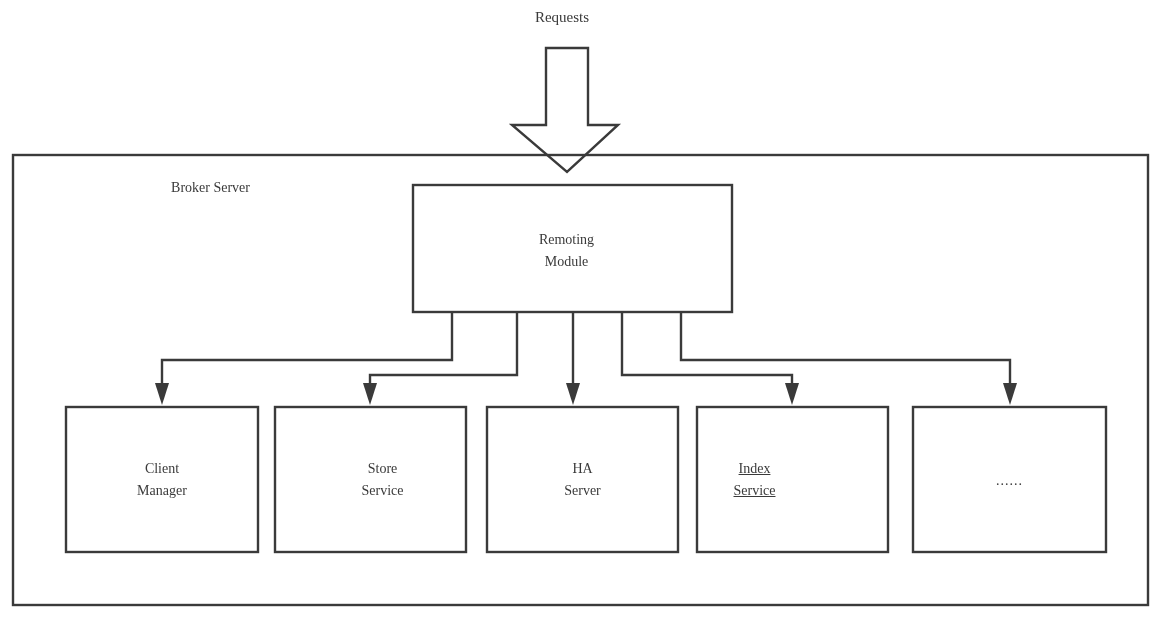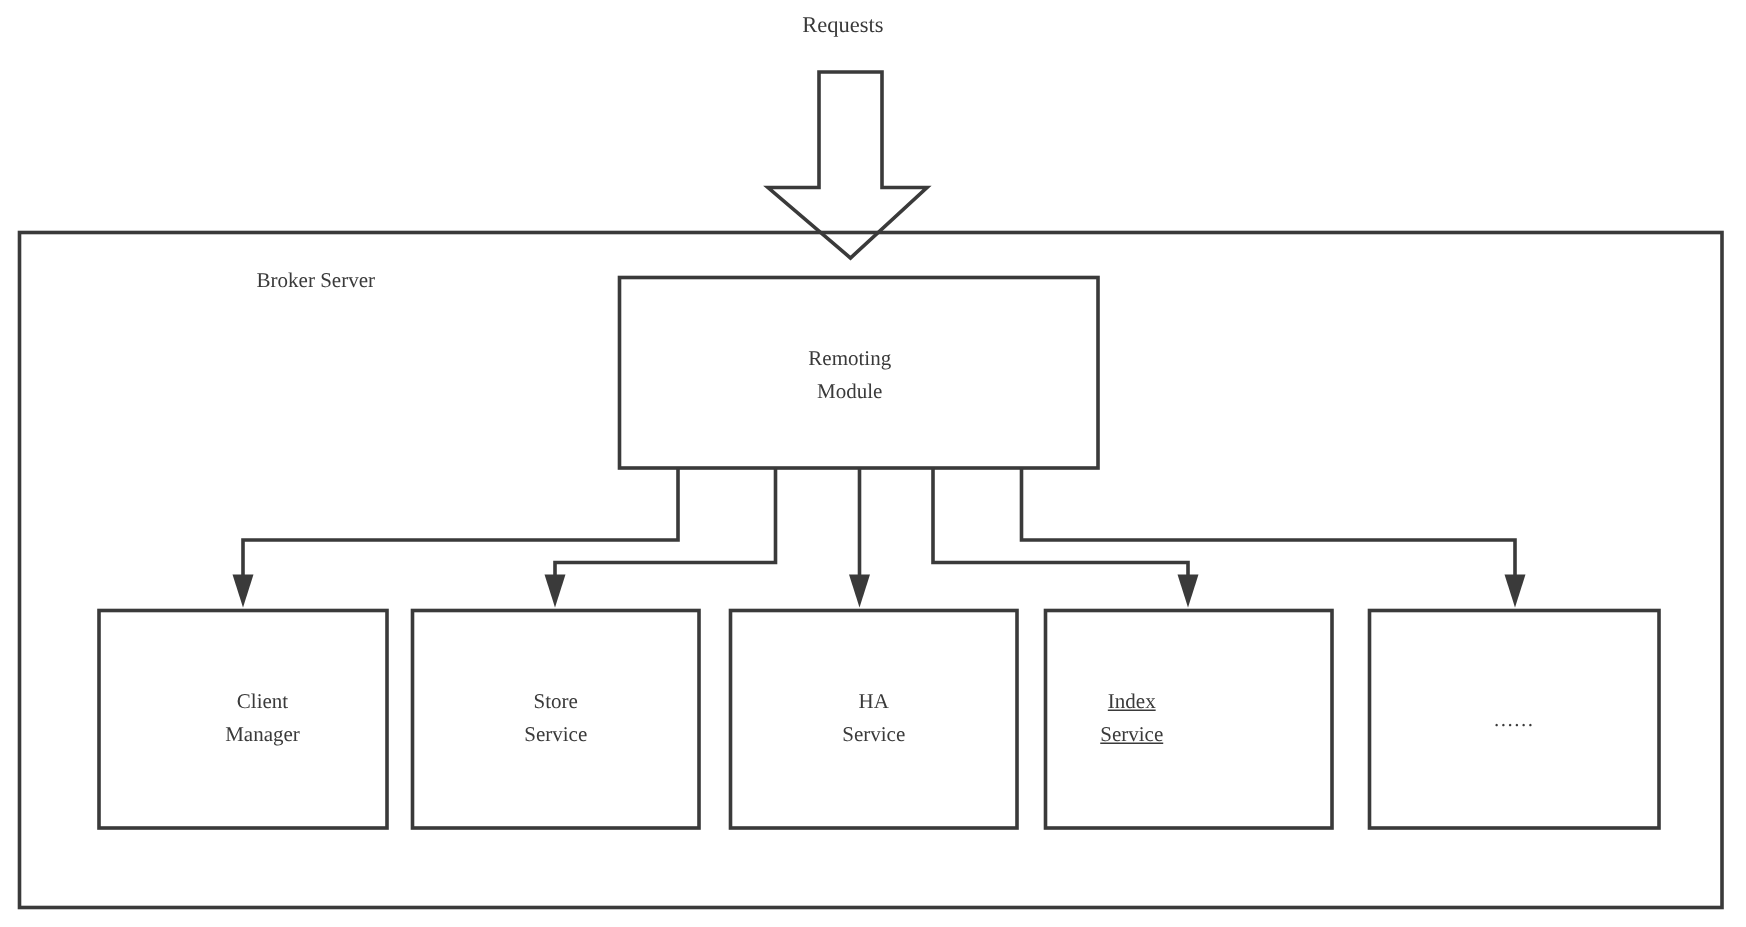--- a/index.html
+++ b/index.html
@@ -56,22 +56,22 @@
   }
   .service-label {
     font-size: 14px;
     top: 458px;
   }
   .ellipsis-label {
     font-size: 14px;
     top: 470px;
     letter-spacing: 1px;
   }
-  #label-svc-0 { left: 66px;  width: 192px; margin-left: 13px; }
-  #label-svc-1 { left: 275px; width: 191px; }
+  #label-svc-0 { left: 66px;  width: 192px; }
+  #label-svc-1 { left: 275px; width: 191px; padding-left: 12px; }
   #label-svc-2 { left: 487px; width: 191px; }
   #label-svc-3 { left: 659px; width: 191px; text-decoration: underline; }
   #label-svc-4 { left: 913px; width: 193px; }
 </style>
 </head>
 <body>
 
 <div id="diagram-root">
 
   <svg class="svg-layer" viewBox="0 0 1164 618" xmlns="http://www.w3.org/2000/svg">
@@ -119,20 +119,20 @@
   <div class="label" id="remoting-module-label">Remoting
 Module</div>
 
   <div class="label service-label" id="label-svc-0">Client
 Manager</div>
 
   <div class="label service-label" id="label-svc-1">Store
 Service</div>
 
   <div class="label service-label" id="label-svc-2">HA
-Service</div>
+Server</div>
 
   <div class="label service-label" id="label-svc-3">Index
 Service</div>
 
   <div class="label ellipsis-label" id="label-svc-4">......</div>
 
 </div>
 
 </body></html>

